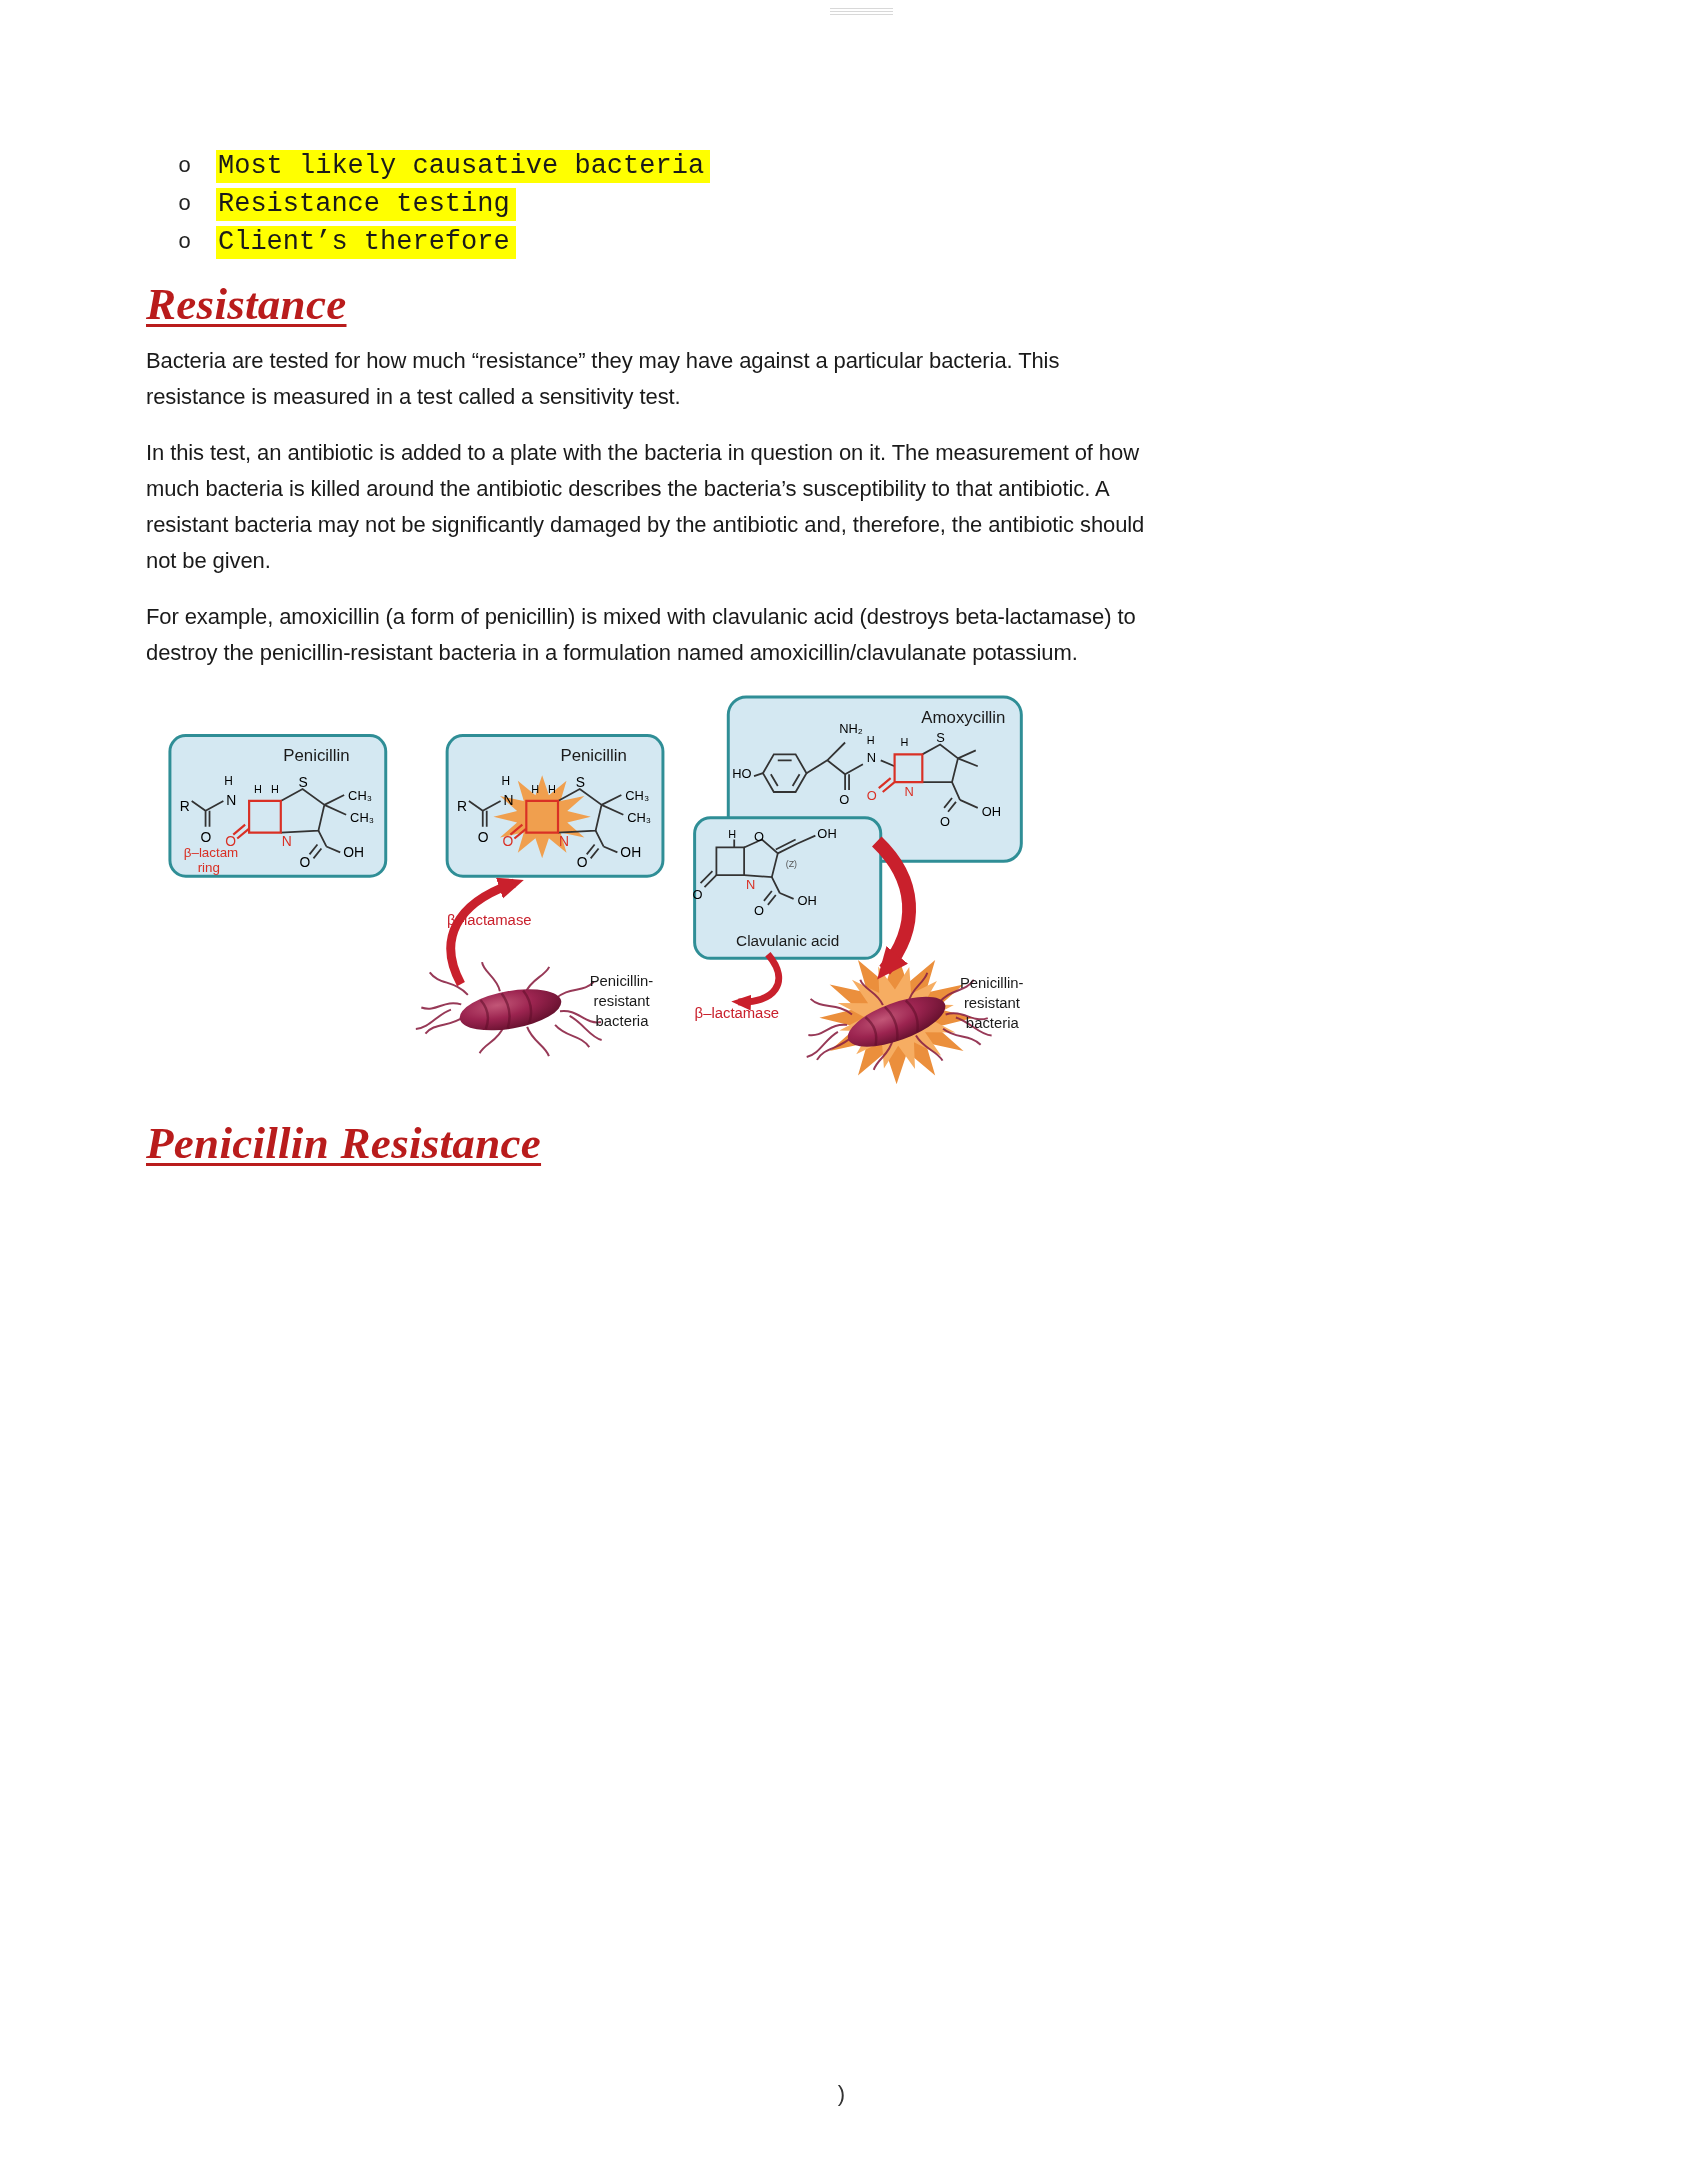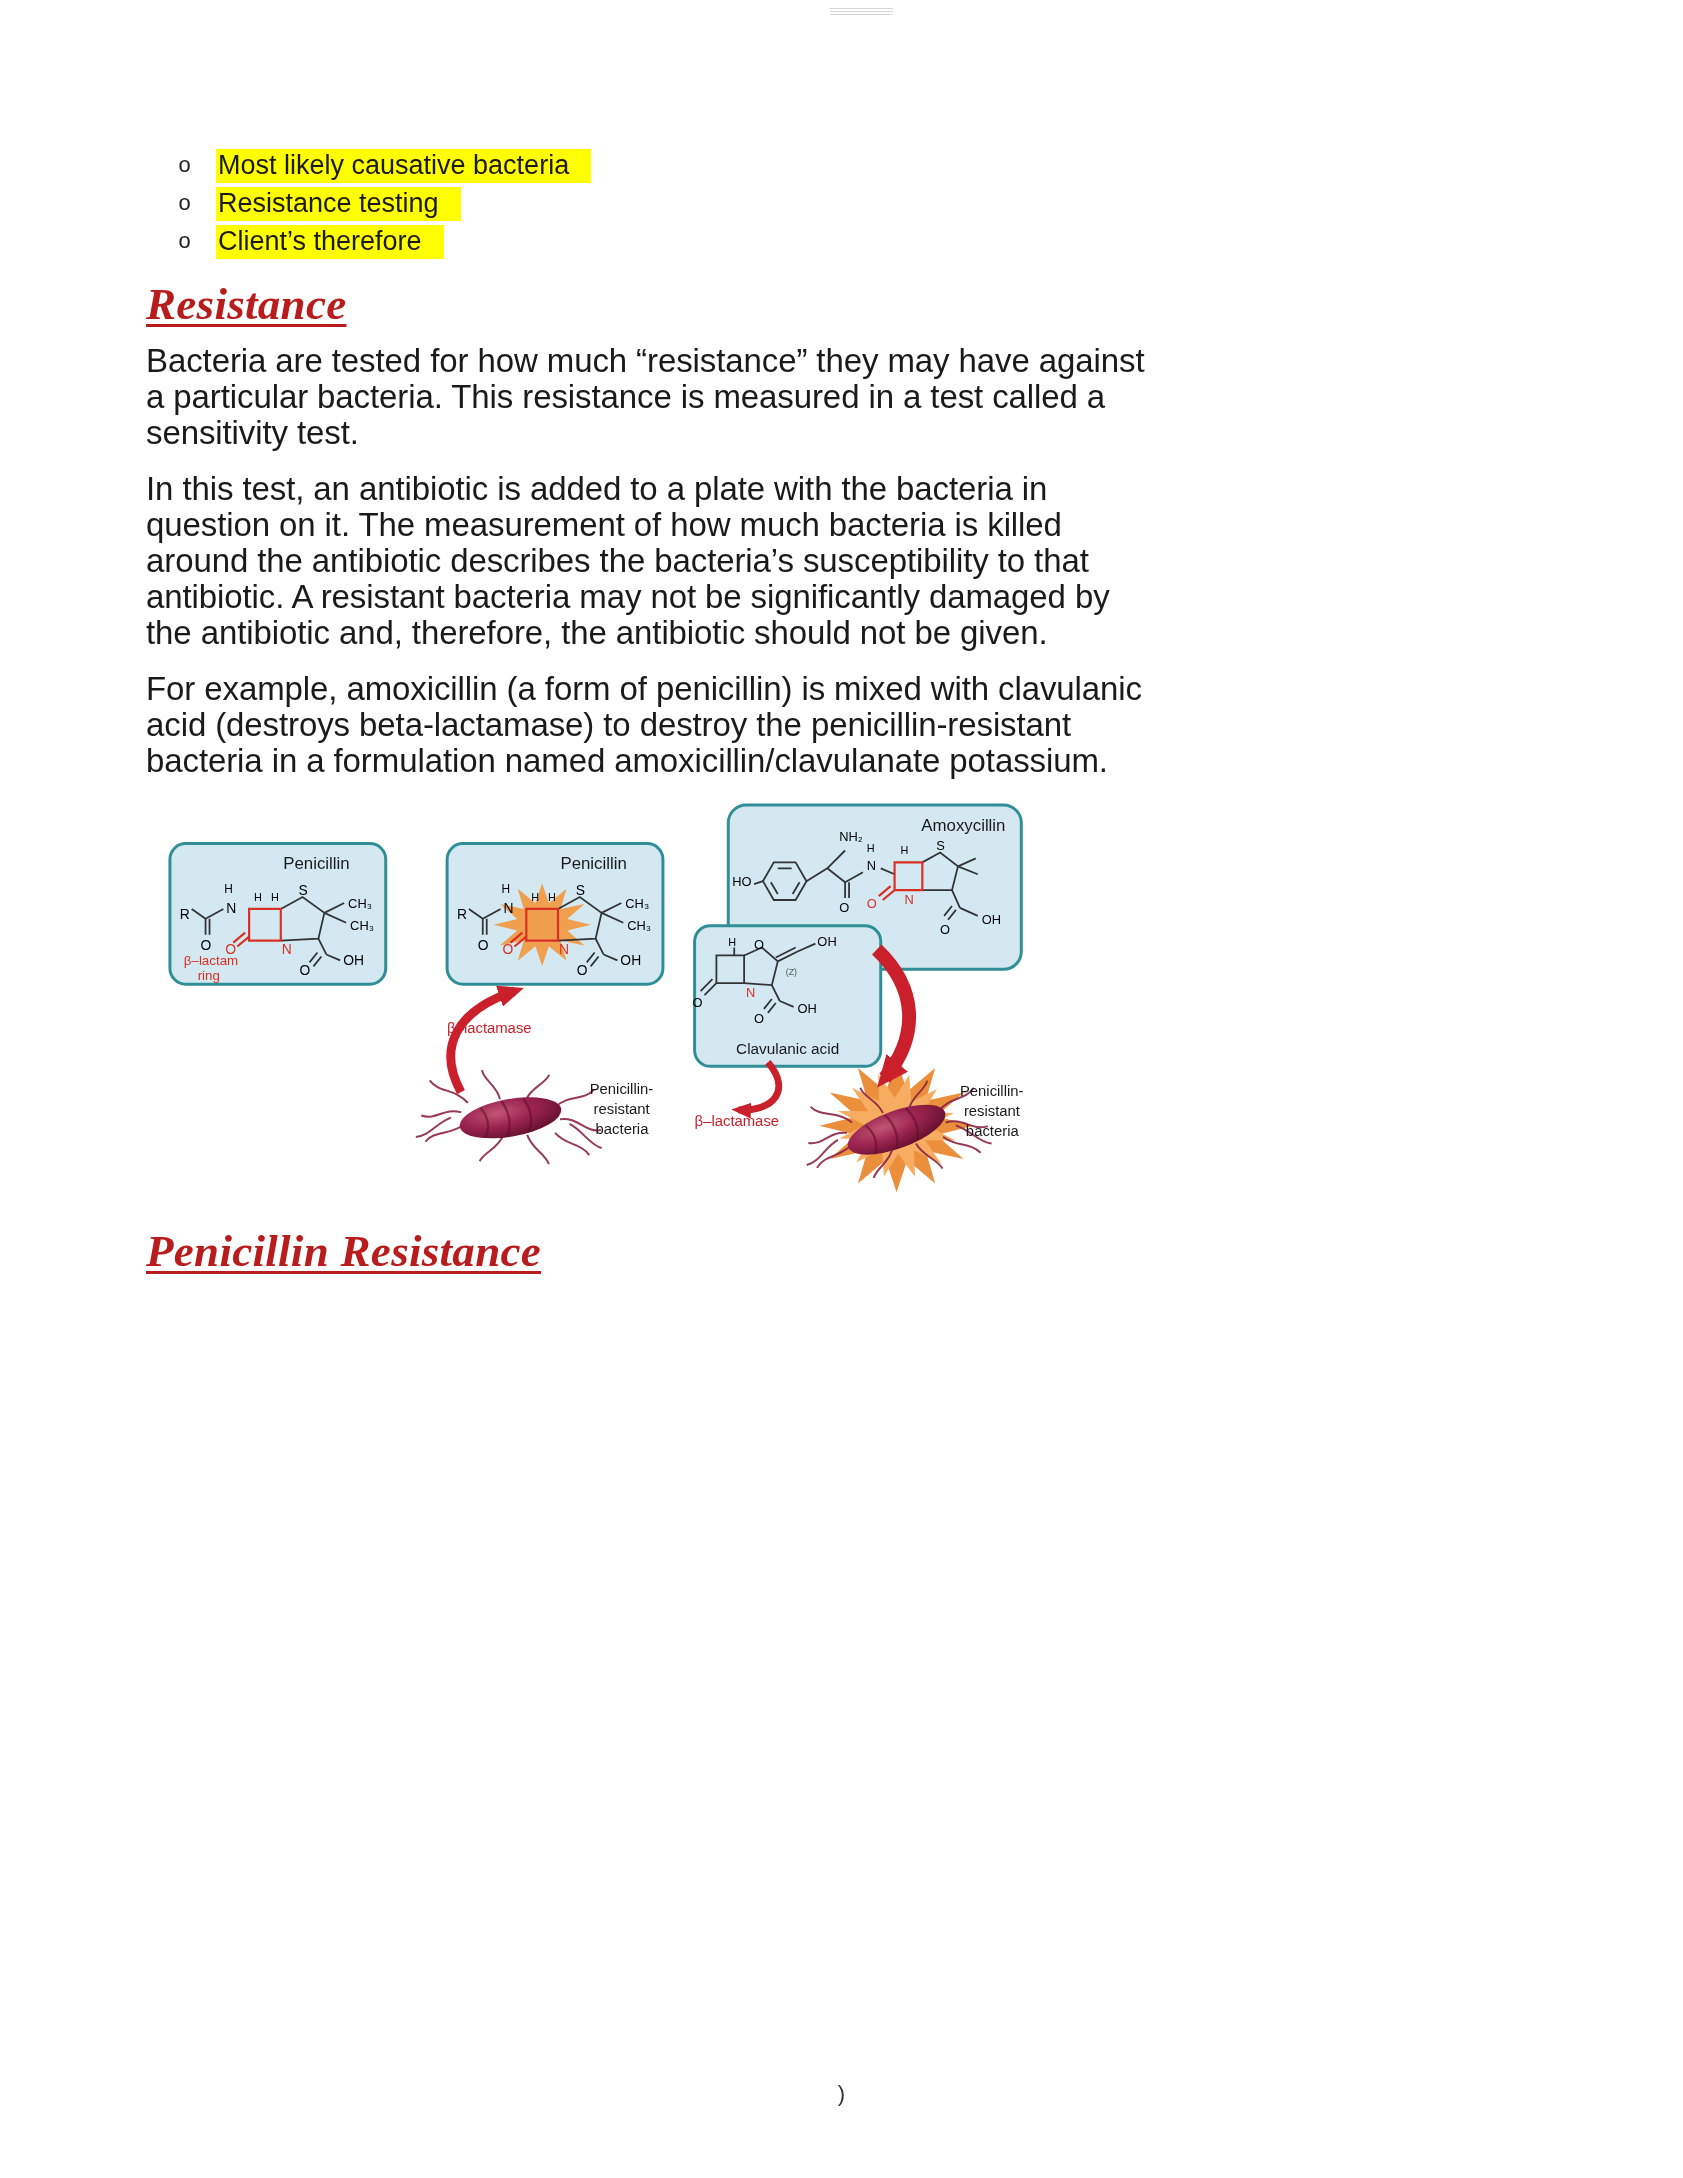--- a/index.html
+++ b/index.html
@@ -20,35 +20,35 @@
   }
 
   .content { position:absolute; left:146px; top:147px; width:1049px; }
 
   ul.bullets { list-style:none; margin:0 0 6px 32px; padding:0; }
   ul.bullets li { display:flex; align-items:center; height:38px; font-size:27px; }
   .bullet-marker {
     font-family:"Liberation Mono", monospace;
     font-size:22px; width:38px; color:#222; flex:0 0 38px;
   }
-  .hl { background:#ffff00; padding:1px 22px 2px 2px; }
+  .hl { background:#ffff00; padding:1px 6px 2px 2px;font-family:Liberation Mono, monospace; }
 
   h2.section-heading {
     font-family:"Liberation Serif", serif;
     font-style:italic; font-weight:600;
     font-size:45px; line-height:1.15;
     color:#b91c1c;
     text-decoration:underline;
     text-decoration-thickness:2.5px;
     text-underline-offset:5px;
     margin:18px 0 12px 0;
     letter-spacing:0.3px;
   }
   p.body {
-    font-size:33px; line-height:36px;
+    font-size:22px; line-height:36px;
     margin:0 0 20px 0;
     width:1000px;
     letter-spacing:-0.1px;
   }
 
   .diagram { margin:6px 0 26px 16px; width:891px; }
   .diagram svg { display:block; }
   svg text { font-family:"Liberation Sans", sans-serif; }
 
   .footer {

